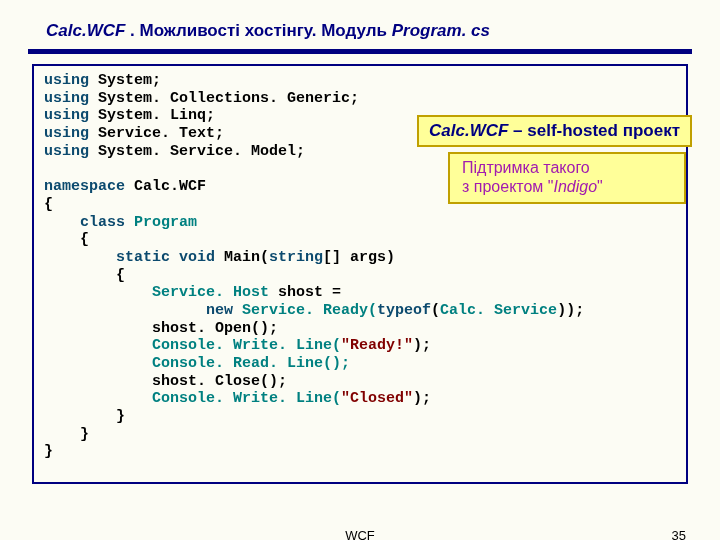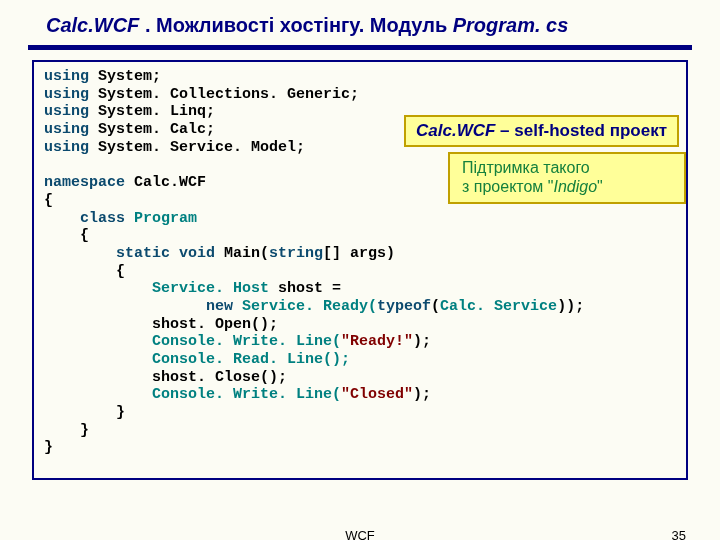--- a/index.html
+++ b/index.html
@@ -5,22 +5,22 @@
   * { margin: 0; padding: 0; box-sizing: border-box; }
   body {
     width: 720px;
     height: 540px;
     background: #fcfcf4;
     font-family: Verdana, Geneva, sans-serif;
     position: relative;
     overflow: hidden;
   }
   .title-bar {
-    padding: 14px 20px 8px 46px;
-    font-size: 20px;
+    padding: 21px 20px 8px 46px;
+    font-size: 17px;
     font-weight: bold;
     color: #000080;
     font-style: normal;
   }
   .title-bar .ital { font-style: italic; }
   .divider {
     margin: 0 28px 0 28px;
     height: 5px;
     background: #000080;
   }
@@ -35,39 +35,39 @@
     color: #000;
     white-space: pre;
     position: relative;
     height: 420px;
   }
   .kw { color: #0c4a6e; }
   .ty { color: #008080; }
   .st { color: #800000; }
   .callout1 {
     position: absolute;
-    right: 41px;
+    right: 28px;
     top: 115px;
     background: #ffff99;
     border: 2px solid #c0a000;
     padding: 4px 10px;
     font-size: 17px;
     color: #000080;
     font-weight: bold;
   }
   .callout1 .em1 { font-style: italic; }
   .callout2 {
     position: absolute;
     right: 34px;
     top: 152px;
     background: #ffff99;
     border: 2px solid #c0a000;
     padding: 4px 10px 6px 12px;
     font-size: 16px;
-    color: #15803d;
+    color: #a21caf;
     line-height: 1.2;
     text-align: left;
     width: 238px;
   }
   .callout2 .em2 { font-style: italic; }
   .footer {
     position: absolute;
     bottom: 12px;
     left: 0;
     width: 720px;
@@ -88,21 +88,21 @@
 <body>
 
 <div class="title-bar">
   <span class="ital">Calc.WCF</span><span> . Можливості хостінгу. Модуль </span><span class="ital">Program. cs</span>
 </div>
 <div class="divider"></div>
 
 <div class="code-area"><span class="kw">using</span><span> System;</span>
 <span class="kw">using</span><span> System. Collections. Generic;</span>
 <span class="kw">using</span><span> System. Linq;</span>
-<span class="kw">using</span><span> System. Calc;</span>
+<span class="kw">using</span><span> Service. Text;</span>
 <span class="kw">using</span><span> System. Service. Model;</span>
 
 <span class="kw">namespace</span><span> Calc.WCF</span>
 <span>{</span>
 <span class="kw">    class</span><span class="ty"> Program</span>
 <span>    {</span>
 <span class="kw">        static void</span><span> Main(</span><span class="kw">string</span><span>[] args)</span>
 <span>        {</span>
 <span class="ty">            Service. Host</span><span> shost =</span>
 <span class="kw">                  new</span><span class="ty"> Service. Ready(</span><span class="kw">typeof</span><span>(</span><span class="ty">Calc. Service</span><span>));</span>

